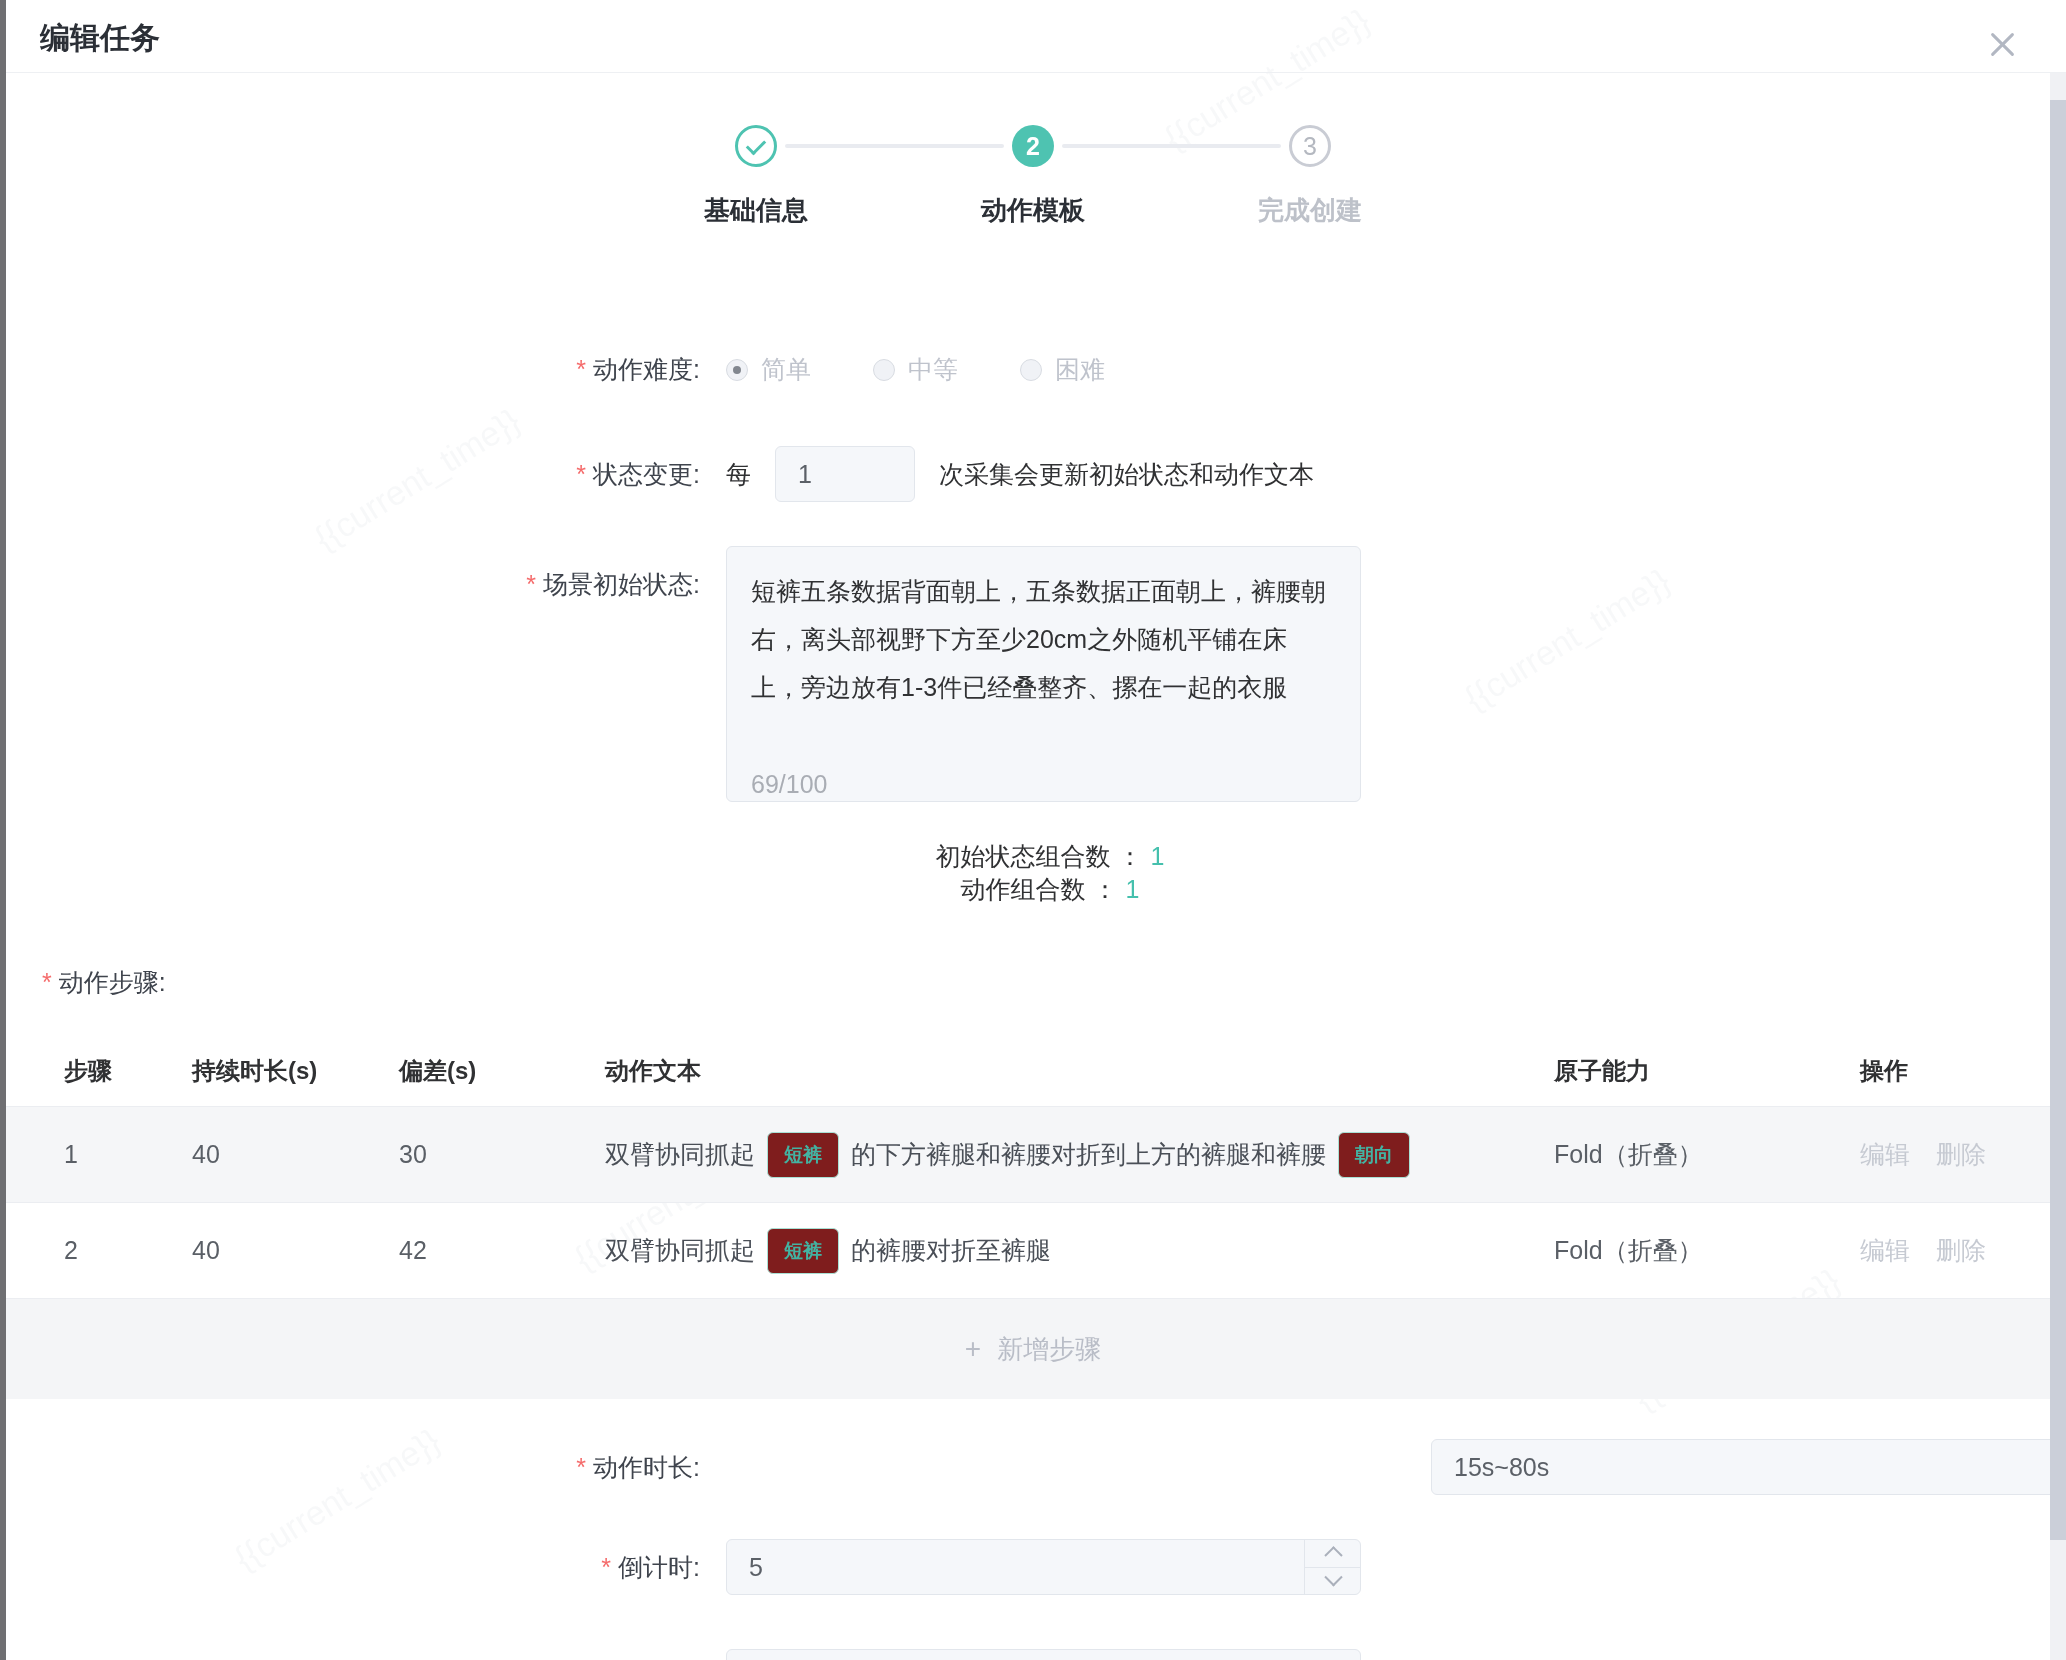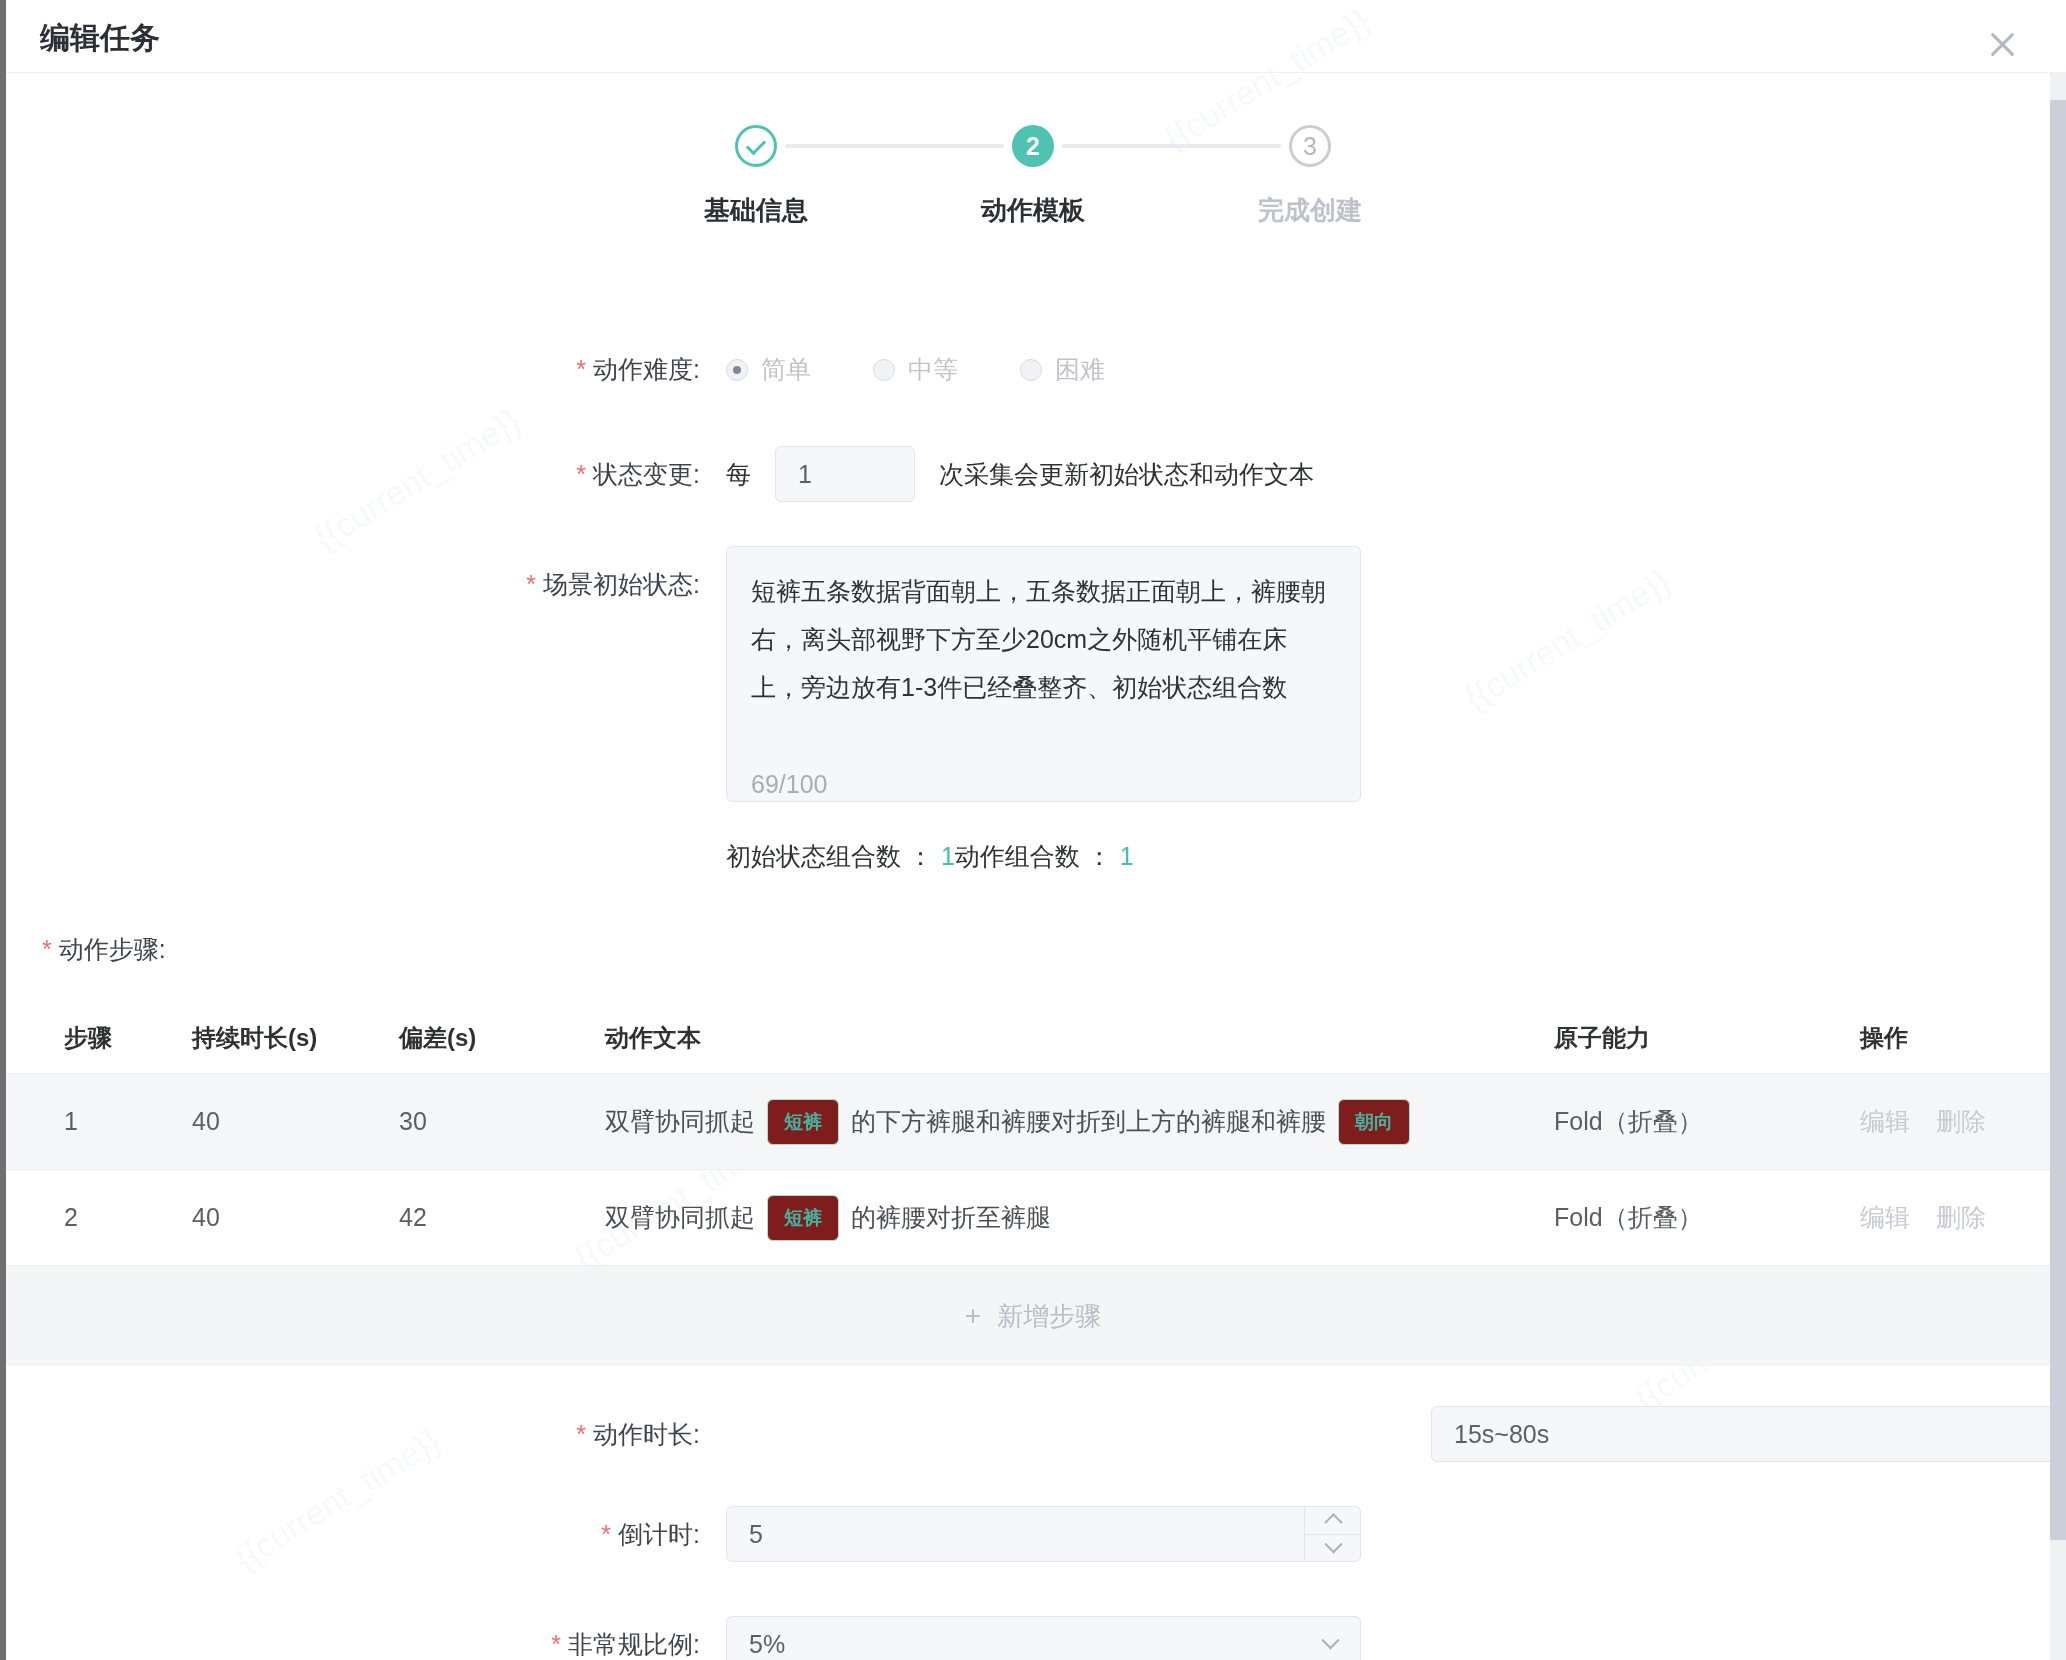--- a/index.html
+++ b/index.html
@@ -55,21 +55,21 @@
   .ibox.small{width:140px;margin:0 24px;}
   .ibox.wide{width:635px;}
 
   .row-initialstate{margin-top:44px;align-items:flex-start;}
   .row-initialstate .flabel{padding-top:22px;}
   .textarea-box{position:relative;width:635px;height:256px;background:#f5f7fa;border:1px solid #e2e6ec;border-radius:6px;box-sizing:border-box;padding:20px 24px;}
   .textarea-text{font-size:25px;line-height:48px;color:#303133;}
   .char-counter{position:absolute;left:24px;bottom:2px;font-size:25px;color:#a9adb4;}
 
   .row-combos{margin-top:38px;}
-  .combos-inner{width:648px;display:flex;}
+  .combos-inner{width:648px;display:flex;justify-content:space-between;flex-direction:column;}
   .combo-label{font-size:25px;color:#303133;}
   .combo-value{font-size:25px;color:#45c0ad;margin-left:8px;}
 
   .steps-label{margin:60px 0 0 42px;font-size:25px;color:#3f444d;position:relative;z-index:2;}
 
   
   .steps-table{margin-top:36px;position:relative;z-index:2;}
   .tgrid{display:grid;grid-template-columns:128px 207px 206px 949px 306px 1fr;align-items:center;padding-left:64px;box-sizing:border-box;}
   .thead{height:72px;font-size:24px;font-weight:700;color:#303133;border-bottom:1px solid #ebedf1;}
   .trow{min-height:96px;font-size:25px;color:#5a5f66;border-bottom:1px solid #ebedf1;}
@@ -178,21 +178,21 @@
       <span class="suffix-text">次采集会更新初始状态和动作文本</span>
     </div>
   </div>
 
   <div class="frow row-initialstate">
     <div class="flabel">
       <span class="req">*</span><span>场景初始状态:</span>
     </div>
     <div class="fctrl">
       <div class="textarea-box">
-        <div class="textarea-text">短裤五条数据背面朝上，五条数据正面朝上，裤腰朝右，离头部视野下方至少20cm之外随机平铺在床上，旁边放有1-3件已经叠整齐、初始状态组合数</div>
+        <div class="textarea-text">短裤五条数据背面朝上，五条数据正面朝上，裤腰朝右，离头部视野下方至少20cm之外随机平铺在床上，旁边放有1-3件已经叠整齐、摞在一起的衣服</div>
         <div class="char-counter">69/100</div>
       </div>
     </div>
   </div>
 
   <div class="frow row-combos">
     <div class="flabel"></div>
     <div class="fctrl combos-inner">
       <div>
         <span class="combo-label">初始状态组合数 ：</span><span class="combo-value">1</span>

